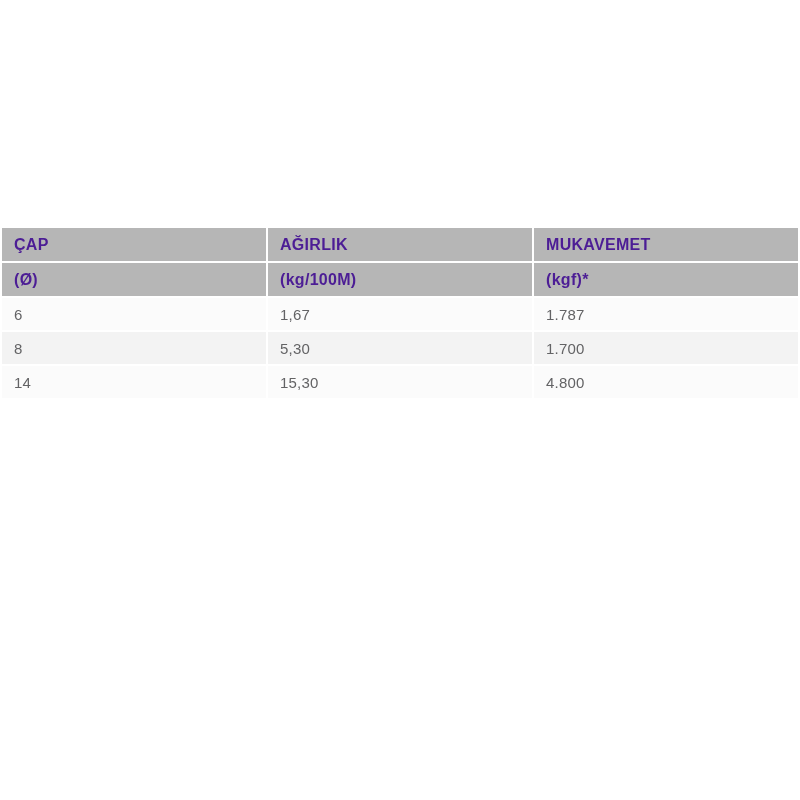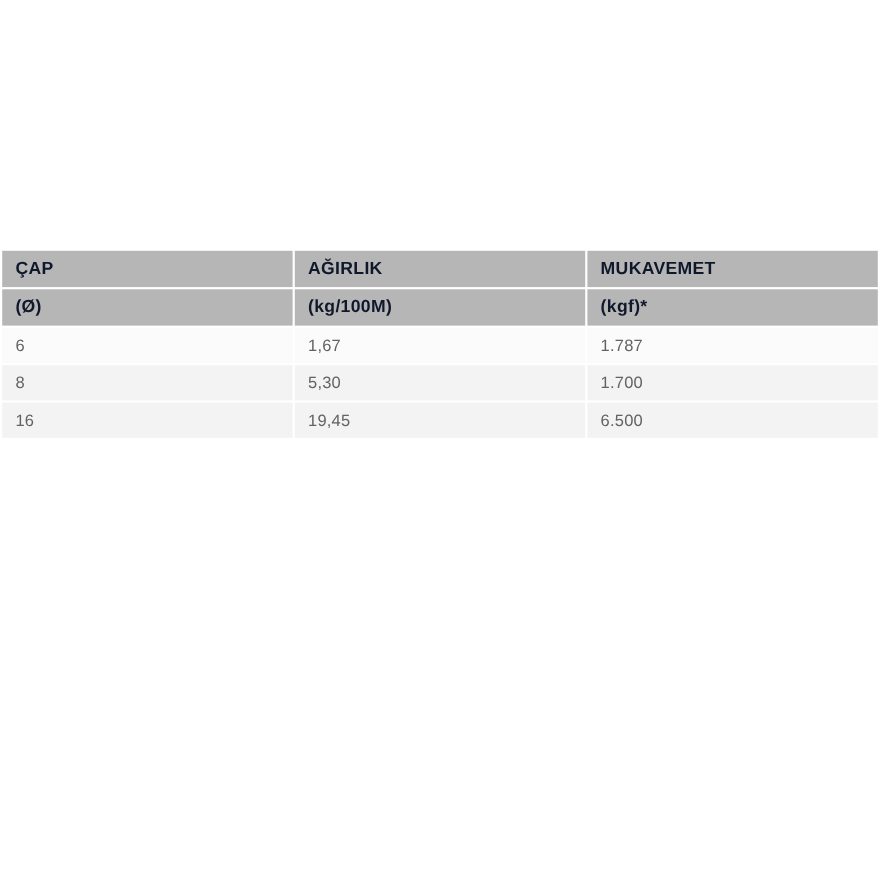--- a/index.html
+++ b/index.html
@@ -27,21 +27,21 @@
   table.spec-table td {
     padding: 0 0 0 12px;
     text-align: left;
     vertical-align: middle;
     white-space: nowrap;
     overflow: hidden;
   }
   
   thead th {
     background: #b6b6b6;
-    color: #0f172a;
+    color: #4c1d95;
     font-size: 16px;
     font-weight: 700;
     letter-spacing: 0.3px;
     height: 33px;
   }
   thead tr.header-sub th {
     font-weight: 700;
   }
   
   tbody td {
@@ -75,20 +75,20 @@
       <tr class="row-odd">
         <td>6</td>
         <td>1,67</td>
         <td>1.787</td>
       </tr>
       <tr class="row-even">
         <td>8</td>
         <td>5,30</td>
         <td>1.700</td>
       </tr>
-      <tr class="row-even">
-        <td>16</td>
-        <td>19,45</td>
-        <td>6.500</td>
+      <tr class="row-odd">
+        <td>14</td>
+        <td>15,30</td>
+        <td>4.800</td>
       </tr>
     </tbody>
   </table>
 </div>
 
 </body></html>

